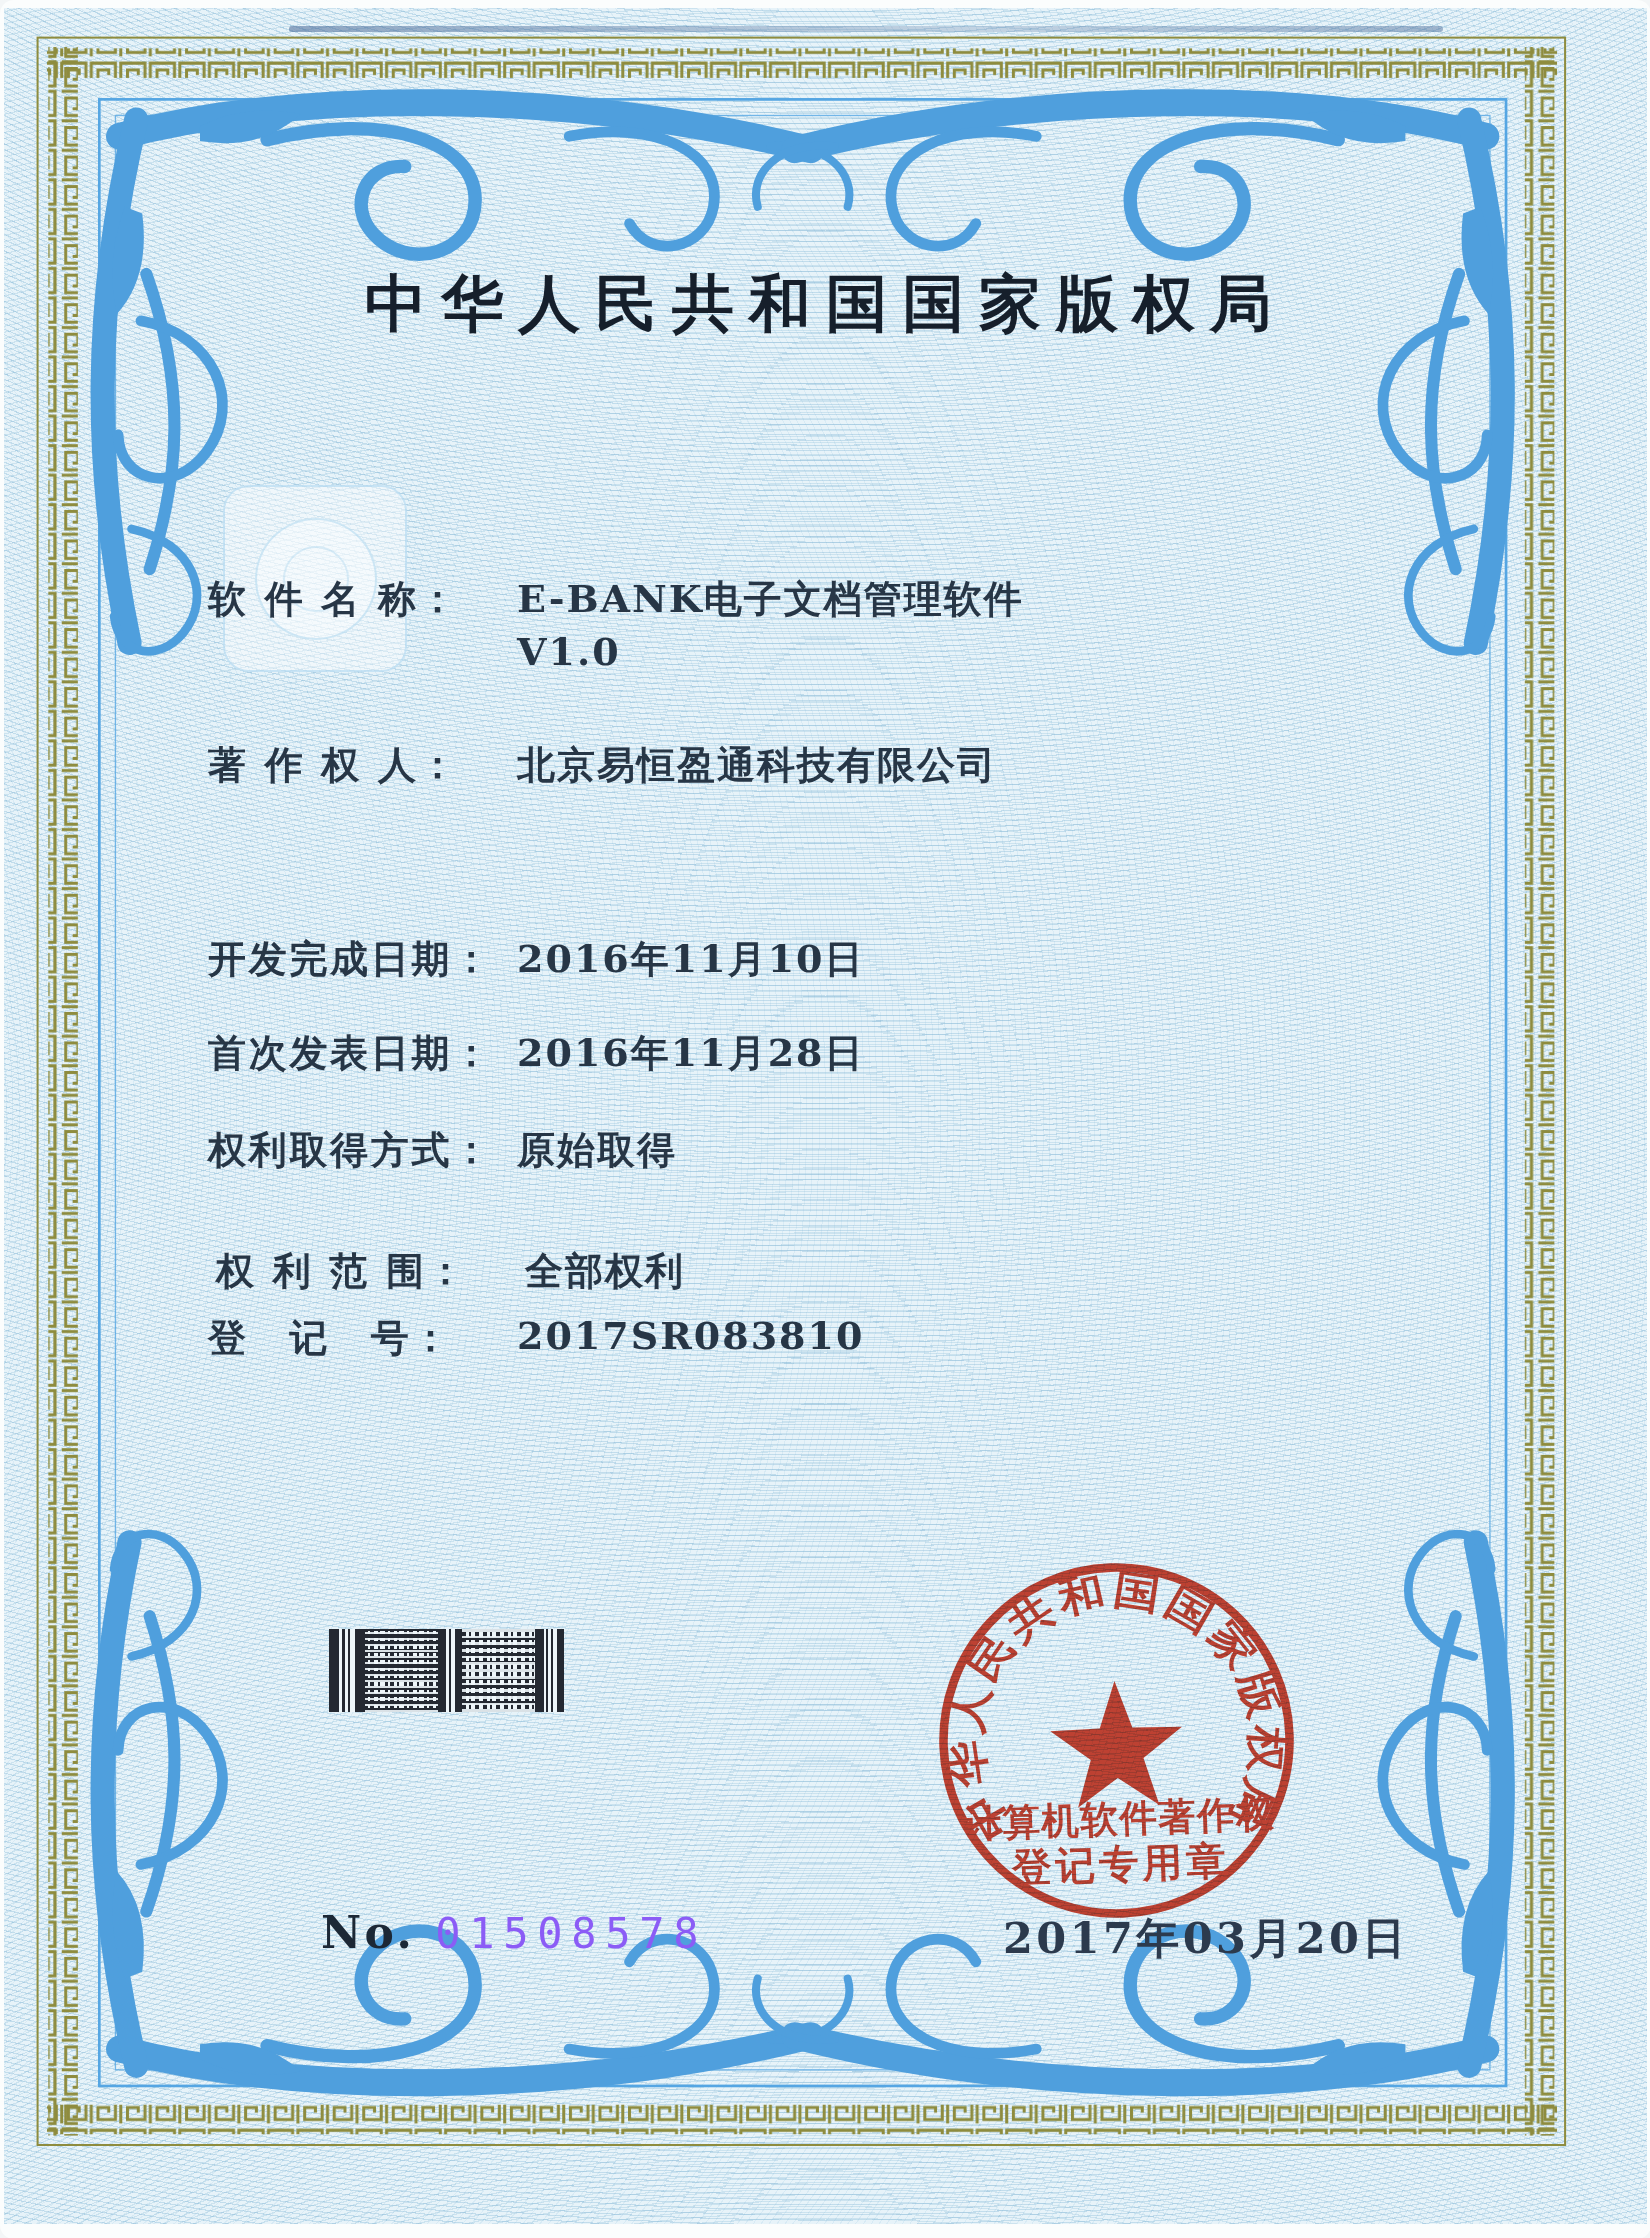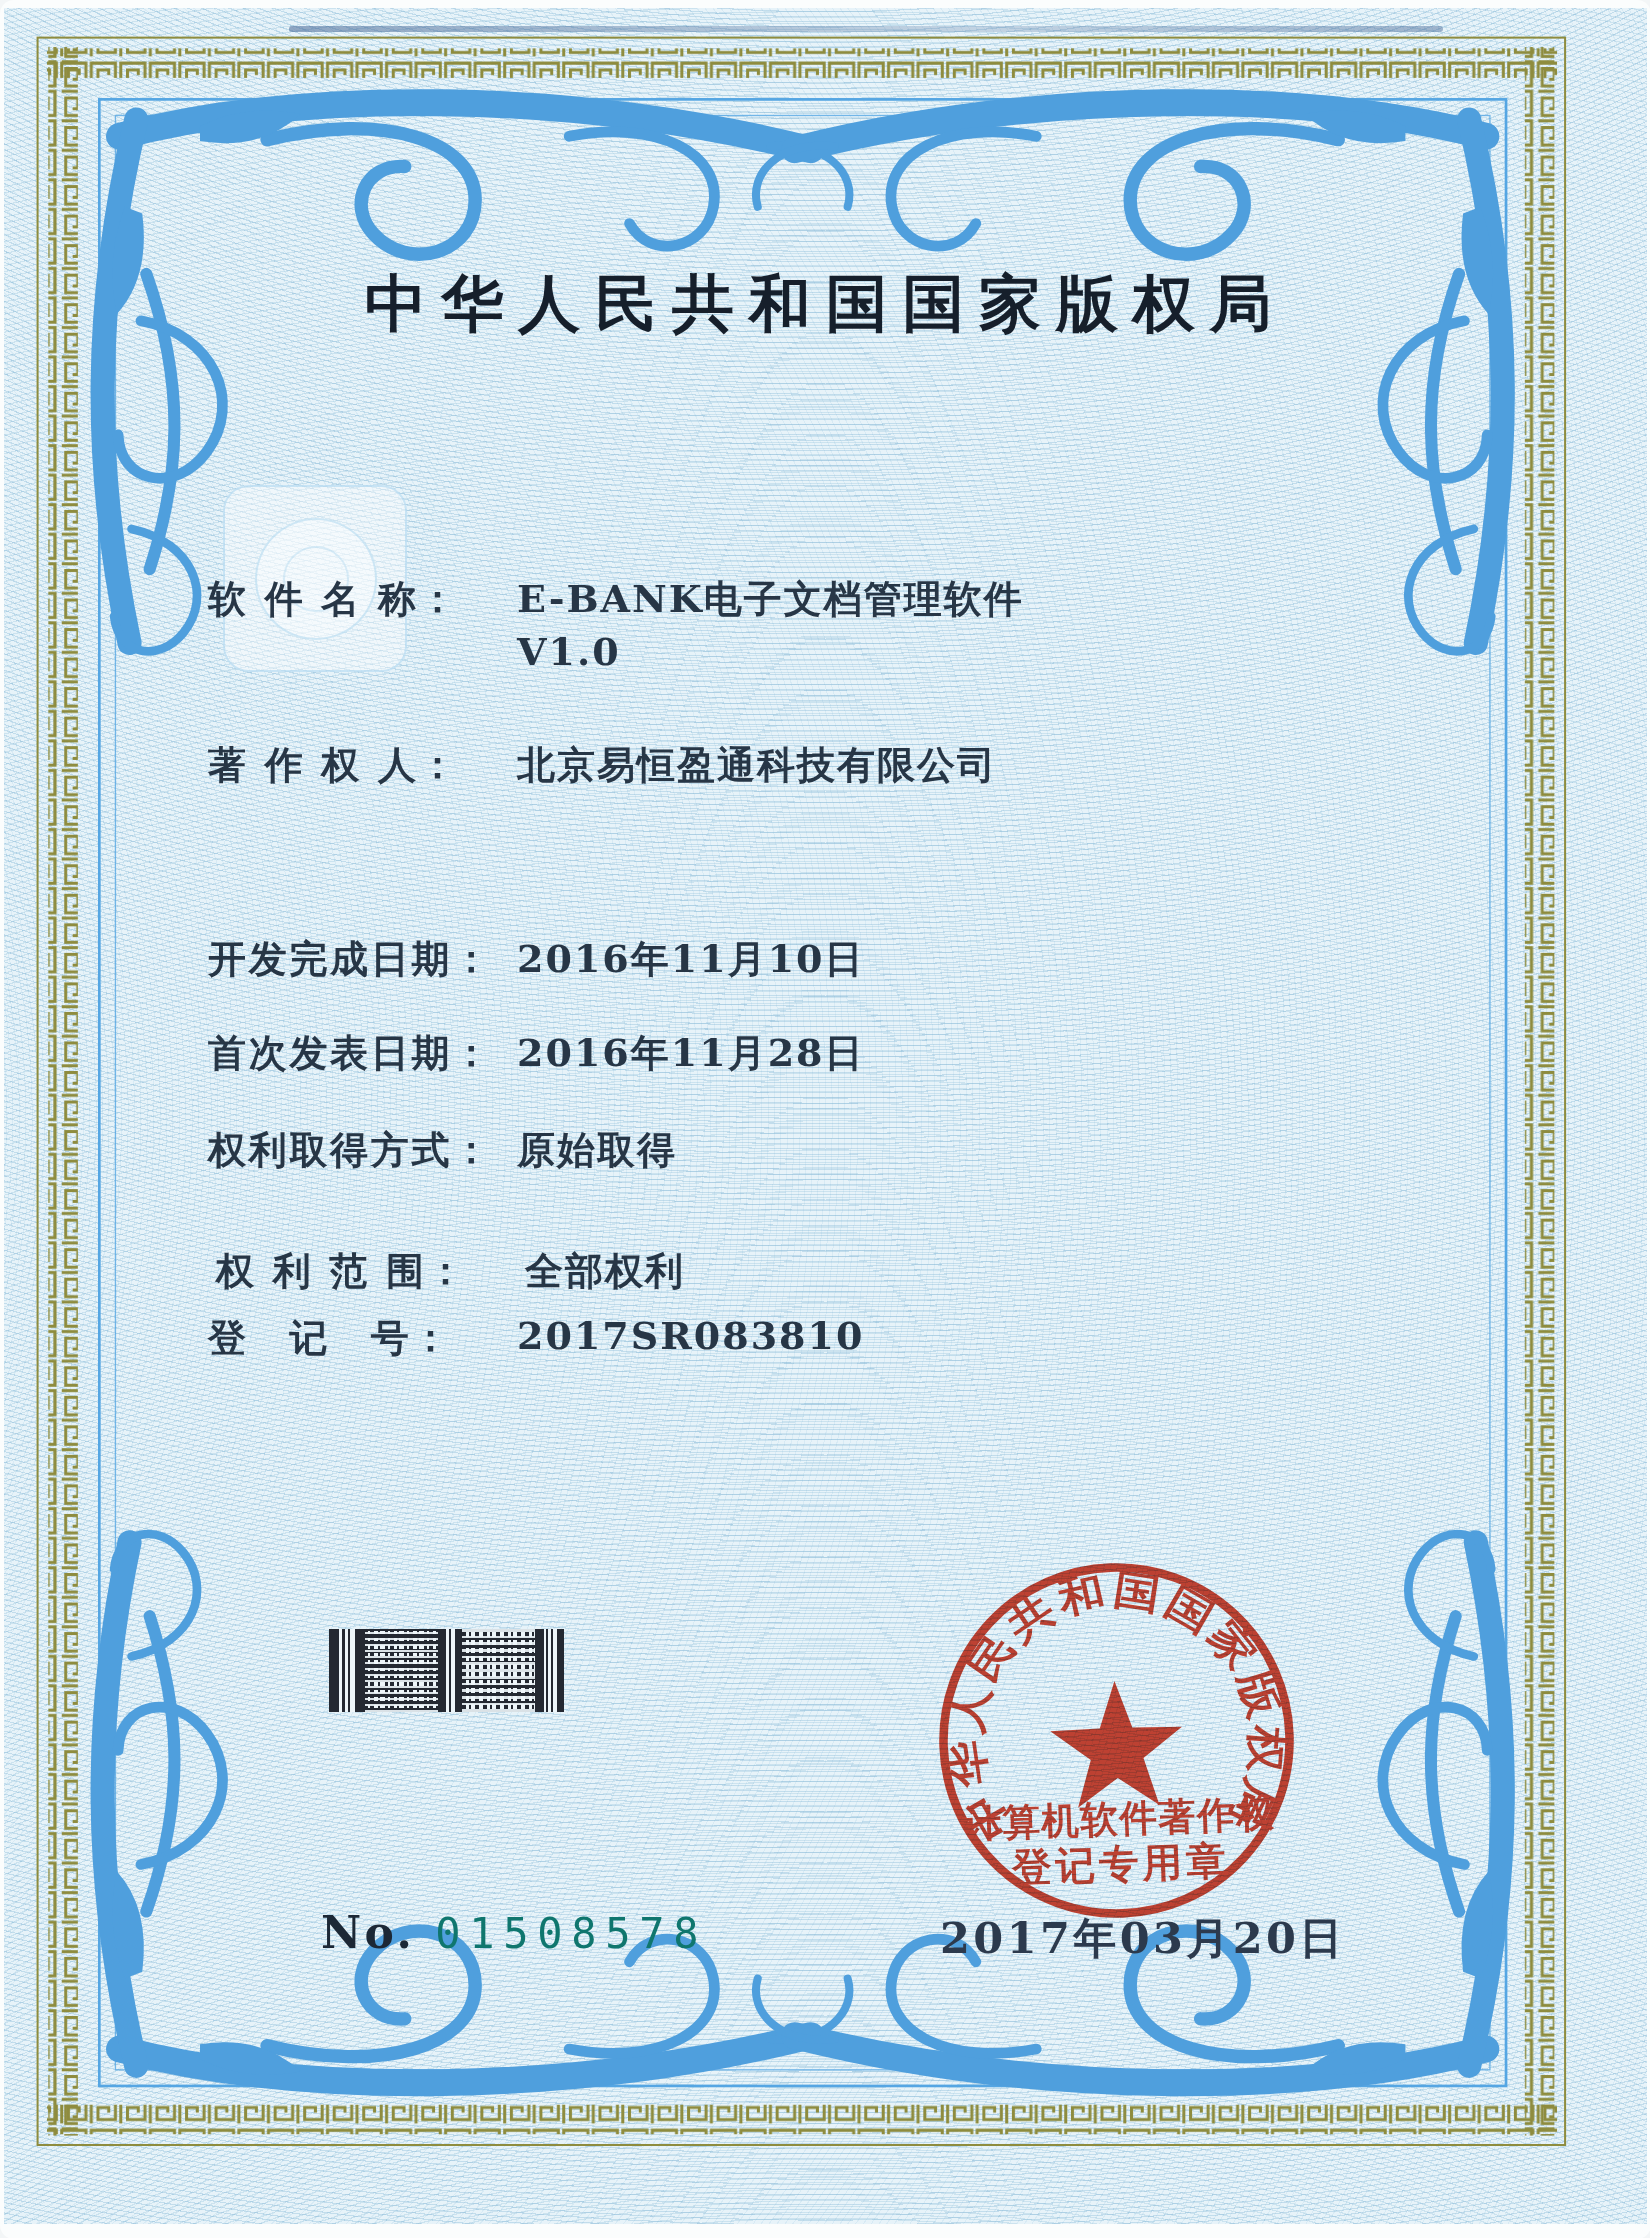--- a/index.html
+++ b/index.html
@@ -66,27 +66,27 @@
       repeating-linear-gradient(90deg,#242932 0 3.4px,transparent 3.4px 5.4px,#242932 5.4px 9.4px,transparent 9.4px 12.8px,#242932 12.8px 14.8px,transparent 14.8px 19.5px),
       repeating-linear-gradient(0deg,#242932 0 4px,transparent 4px 7.4px);}
   .bc-data2{background-image:
       repeating-linear-gradient(0deg,rgba(238,246,250,.9) 0 2.7px,transparent 2.7px 6.7px),
       repeating-linear-gradient(90deg,#242932 0 4px,transparent 4px 6.7px,#242932 6.7px 8.7px,transparent 8.7px 13.4px,#242932 13.4px 17.4px,transparent 17.4px 21px),
       repeating-linear-gradient(0deg,#242932 0 3.4px,transparent 3.4px 8px);}
   .bc-mid{width:24px;background:repeating-linear-gradient(90deg,#242932 0 8px,#eef6fa 8px 10.7px,#242932 10.7px 13.4px,#eef6fa 13.4px 17.4px);}
   .bc-stop{width:29.5px;background:repeating-linear-gradient(90deg,#242932 0 8.7px,#eef6fa 8.7px 11.4px,#242932 11.4px 13.4px,#eef6fa 13.4px 16px,#242932 16px 18px,#eef6fa 18px 22px);}
   
   .seal-date{
-    position:absolute;left:940px;top:1910px;font-size:43px;font-weight:700;
+    position:absolute;left:1003px;top:1910px;font-size:43px;font-weight:700;
     color:#2c3a4d;letter-spacing:3.4px;white-space:nowrap;
   }
   .seal-svg{position:absolute;left:925px;top:1549px;mix-blend-mode:multiply;opacity:.95;transform:rotate(-2deg);}
   .serial{position:absolute;left:321px;top:1907px;white-space:nowrap;}
   .serial-prefix{font-size:44px;font-weight:700;color:#1c2836;letter-spacing:3.4px;margin-right:20px;}
-  .serial-number{font-family:"DejaVu Sans Mono","Liberation Mono",monospace;font-size:42px;color:#0f766e;letter-spacing:8.7px;}
+  .serial-number{font-family:"DejaVu Sans Mono","Liberation Mono",monospace;font-size:42px;color:#8b5cf6;letter-spacing:8.7px;}
 </style>
 </head>
 <body>
 
 <div class="page">
   <div class="guilloche"></div>
   <div class="scan-edge"></div>
 
   <svg class="frame-svg" width="1651" height="2239" viewBox="0 0 2460 3336">
     <defs>

